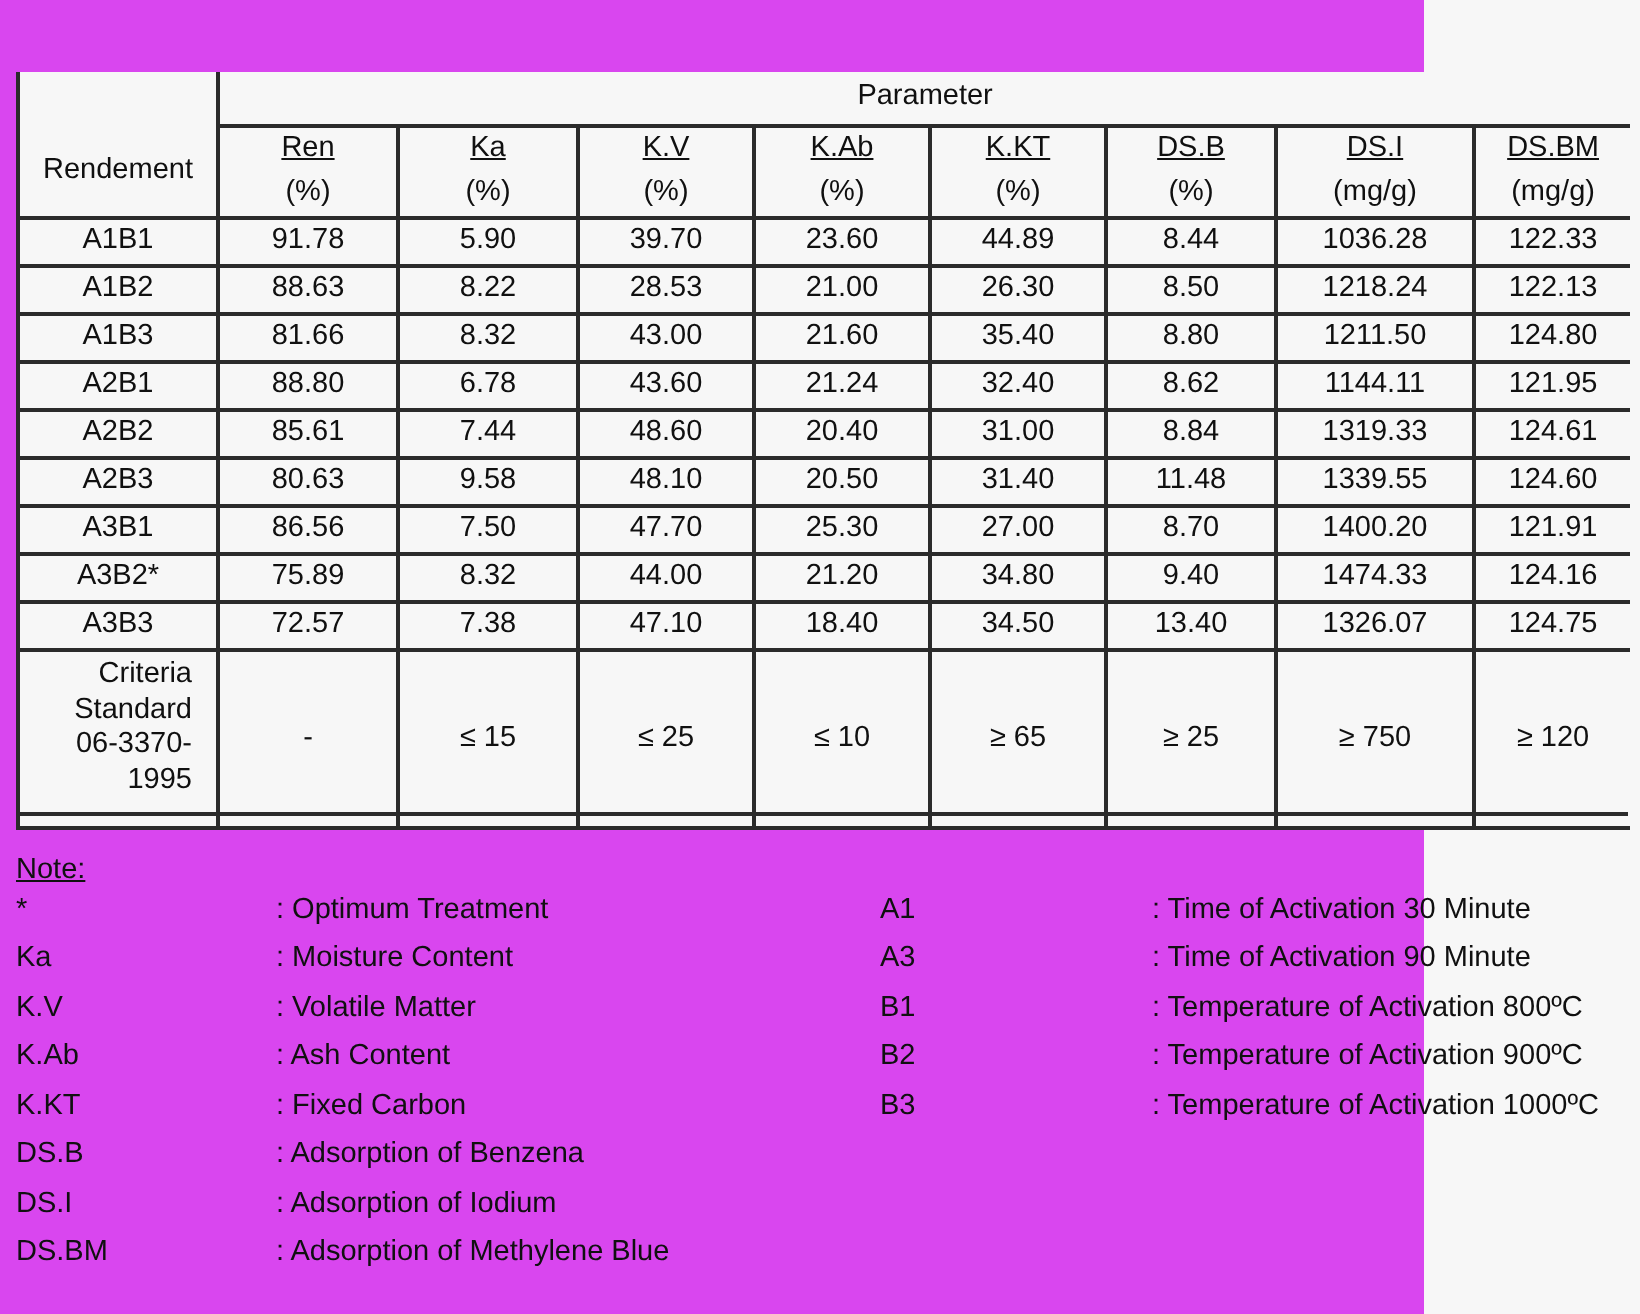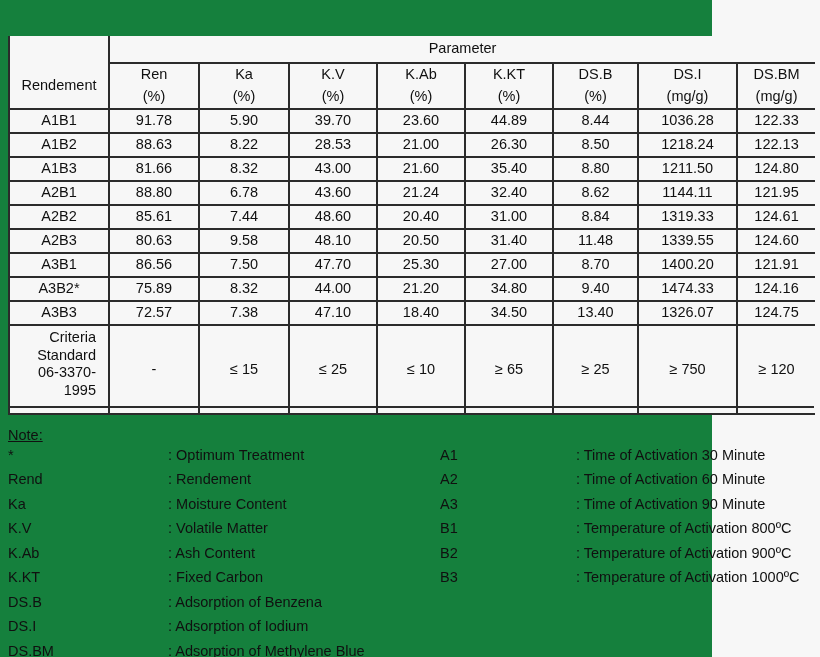--- a/index.html
+++ b/index.html
@@ -13,21 +13,21 @@
     font-family: "Liberation Sans", sans-serif;
     color: #101010;
     overflow: hidden;
     position: relative;
   }
 
   #page {
     position: relative;
     width: 712px;
     height: 657px;
-    background: #15803d;
+    background: #d946ef;
   }
 
   
   .table-wrap {
     position: absolute;
     left: 8px;
     top: 36px;
     width: 806px;
   }
 
@@ -71,21 +71,21 @@
     height: 44px;
     padding-bottom: 3px;
   }
 
   .sub-head {
     border-left: 2px solid #2b2b2b;
     border-bottom: 2px solid #2b2b2b;
     height: 44px;
     vertical-align: middle;
   }
-  .sub-head .nm { display: block; padding-bottom: 6px; }
+  .sub-head .nm { display: block; padding-bottom: 6px; text-decoration: underline; }
   .sub-head .un { display: block; }
 
   .drow td {
     height: 22px;
     border-left: 2px solid #2b2b2b;
     border-bottom: 2px solid #2b2b2b;
   }
   .drow td.first { border-left: 2px solid #2b2b2b; }
   .drow td.last  { border-right: none; margin-top: 48px; }
 
@@ -131,21 +131,21 @@
     text-decoration: underline;
   }
   .note-grid {
     position: relative;
   }
   .note-row {
     position: relative;
     height: 24.5px;
   }
   .nk  { position: absolute; left: 0px;   top: 0; }
-  .nv  { position: absolute; left: 160px; top: 0; white-space: nowrap; }
+  .nv  { position: absolute; left: 130px; top: 0; white-space: nowrap; }
   .nk2 { position: absolute; left: 432px; top: 0; }
   .nv2 { position: absolute; left: 568px; top: 0; white-space: nowrap; }
 </style>
 </head>
 <body>
 
 <div id="page">
 
   <div class="table-wrap">
     <table class="data-table">
@@ -338,26 +338,20 @@
     <div class="note-title">Note:</div>
     <div class="note-grid">
 
       <div class="note-row">
         <span class="nk">*</span>
         <span class="nv">: Optimum Treatment</span>
         <span class="nk2">A1</span>
         <span class="nv2">: Time of Activation 30 Minute</span>
       </div>
 
-      <div class="note-row">
-        <span class="nk">Rend</span>
-        <span class="nv">: Rendement</span>
-        <span class="nk2">A2</span>
-        <span class="nv2">: Time of Activation 60 Minute</span>
-      </div>
 
       <div class="note-row">
         <span class="nk">Ka</span>
         <span class="nv">: Moisture Content</span>
         <span class="nk2">A3</span>
         <span class="nv2">: Time of Activation 90 Minute</span>
       </div>
 
       <div class="note-row">
         <span class="nk">K.V</span>

